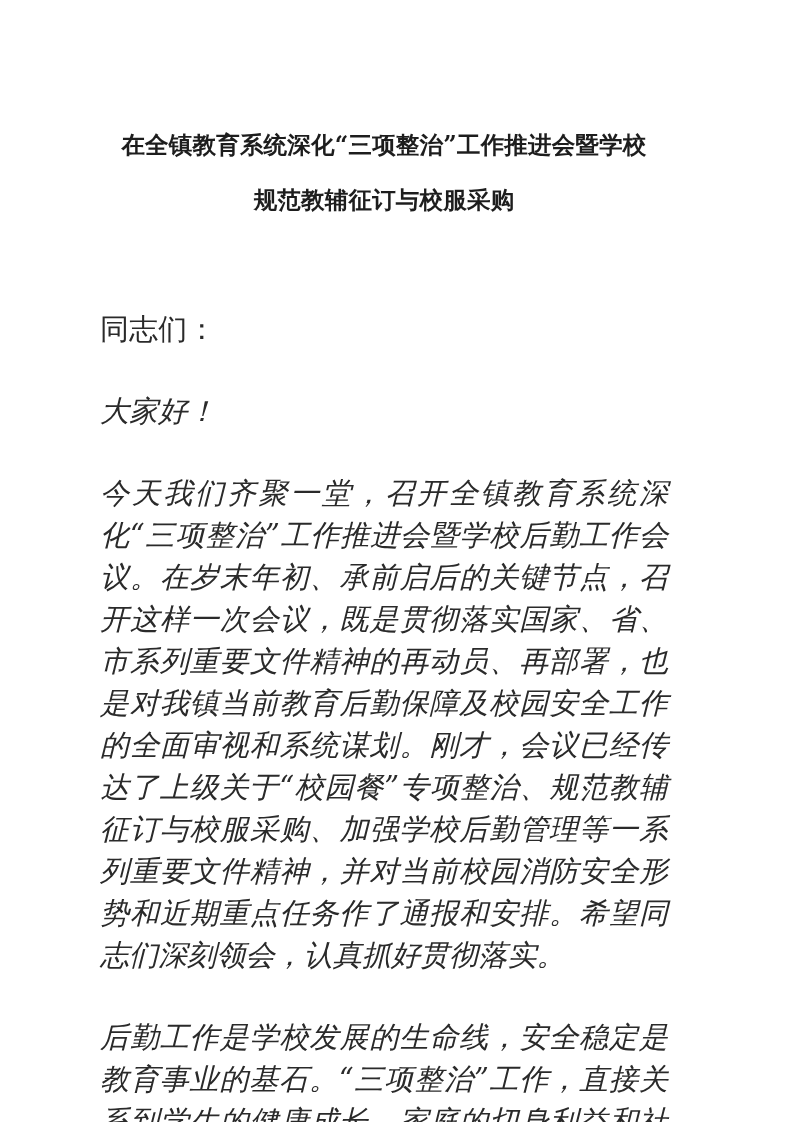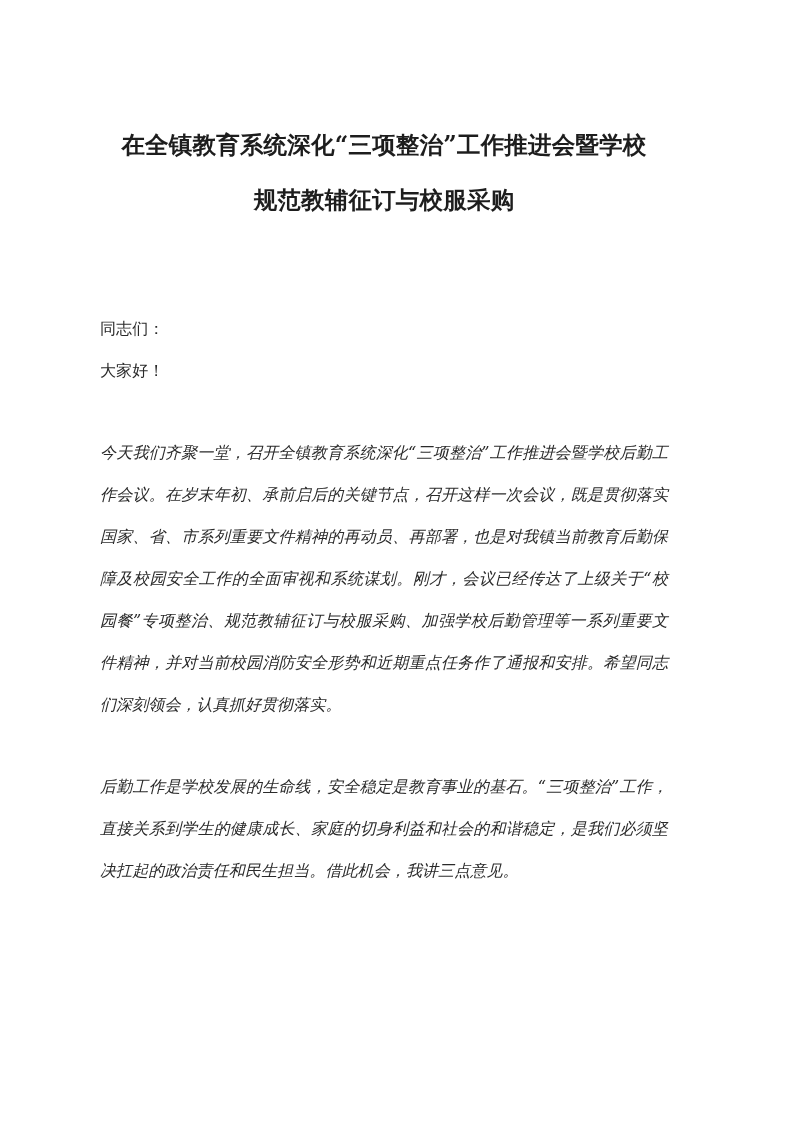--- a/index.html
+++ b/index.html
@@ -45,34 +45,36 @@
   }
 
   .title-line-2 {
     text-align: center;
   }
 
   
   .para {
     margin: 0;
     font-family: "DejaVu Serif", "Liberation Serif", serif;
-    font-size: 16px;
+    font-size: 29px;
     line-height: 42px;
     color: #2a2a2a;
     text-align: justify;
     text-justify: inter-ideograph;
     letter-spacing: 0.1px;
     word-break: break-all;
   }
 
   .para-salutation {
     margin-top: 80px;
   }
 
   .para-greeting {
+    margin-top: 40px;
+    font-style: italic;
   }
 
   .para-spaced {
     margin-top: 40px;
     font-style: italic;
   }
 </style>
 </head>
 <body>
 

